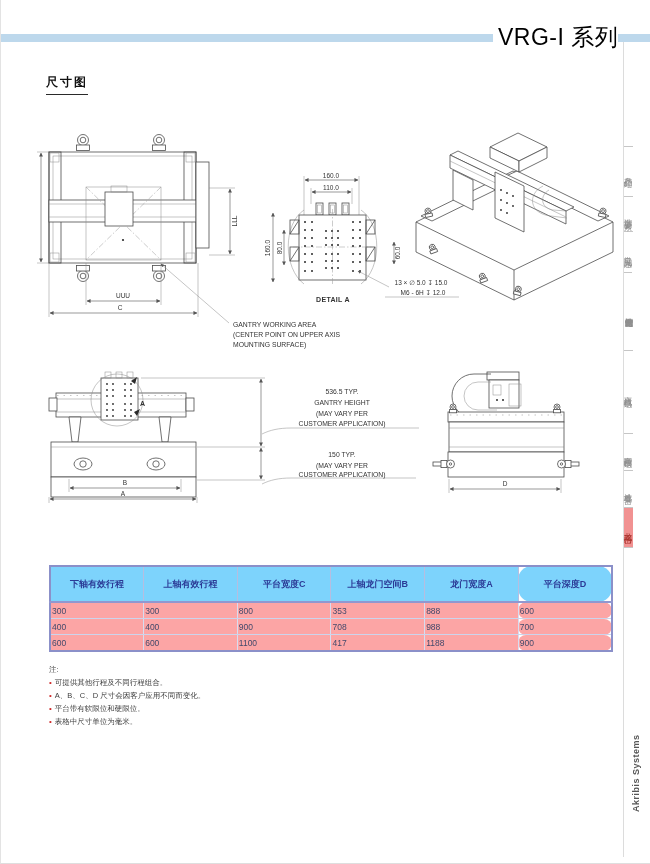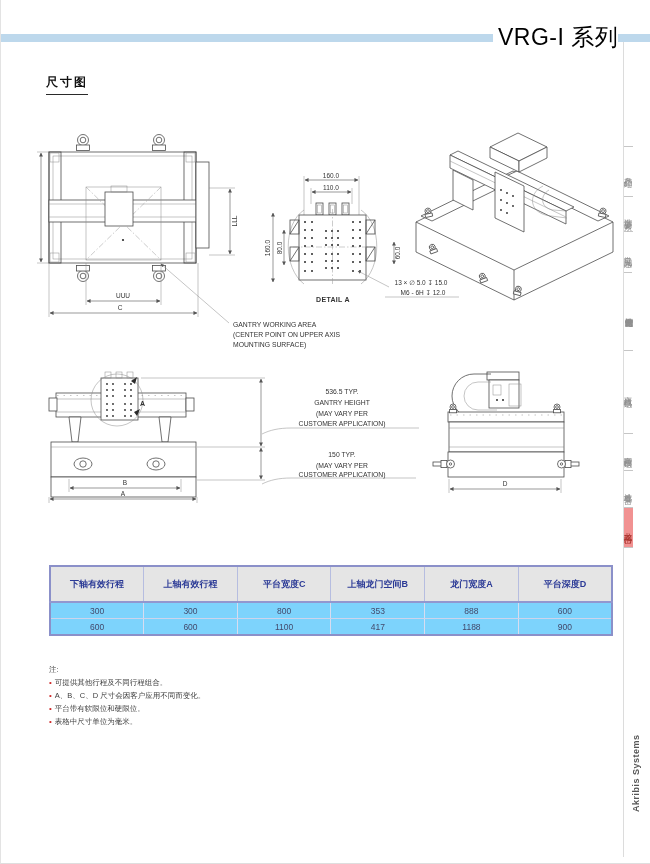--- a/index.html
+++ b/index.html
@@ -20,26 +20,26 @@
   .thin{stroke:#8a8a8a;stroke-width:.5;fill:none;}
   .dim{stroke:#555;stroke-width:.6;fill:none;}
   .cl{stroke:#999;stroke-width:.5;fill:none;stroke-dasharray:6 2 1.5 2;}
   .dtxt{font-size:6.5px;fill:#333;}
   .atxt{font-size:6.8px;fill:#3a3a3a;}
   .btxt{font-size:7px;font-weight:bold;fill:#222;}
   .dot{fill:#2b2b2b;}
   
   .spec-table{position:absolute;left:48px;top:565px;width:564px;border-collapse:collapse;
         table-layout:fixed;border:2px solid #8b90c9;}
-  .spec-table th{background:#e5e5e5;color:#2b3a96;font-weight:bold;font-size:9px;height:32px;
+  .spec-table th{background:#7dd3fc;color:#2b3a96;font-weight:bold;font-size:9px;height:32px;
         border-right:1px solid #b6bde0;border-bottom:2px solid #9297cf;}
-  .spec-table td{height:13px;text-align:center;font-size:8.5px;color:#43496b;background:#7dd3fc;
+  .spec-table td{height:13px;text-align:left;font-size:8.5px;color:#43496b;background:#fca5a5;
         border-right:1px solid #d7dcf0;border-bottom:1px solid #ccd4ec;}
   .spec-table tr:last-child td{border-bottom:none;}
-  .spec-table th:last-child,.spec-table td:last-child{border-right:none;}
+  .spec-table th:last-child,.spec-table td:last-child{border-right:none;border-radius:14px;}
   
   .notes{position:absolute;left:48px;top:663px;font-size:7.5px;color:#3d3d3d;line-height:13px;}
   .notes .bullet{color:#cf2a2a;margin-right:3px;font-size:8px;}
   
   .side-rule{position:absolute;left:622px;top:42px;width:1px;height:815px;background:#dcdcdc;}
   .sidebar{position:absolute;left:623px;top:146px;width:26px;}
   .side-tab{box-sizing:border-box;border-top:1px solid #c6c6c6;display:flex;align-items:center;
         justify-content:center;writing-mode:vertical-rl;font-size:8.5px;color:#8f8f8f;
         letter-spacing:1px;line-height:1;}
   .side-tab.long{font-size:8px;letter-spacing:0;}
@@ -350,20 +350,28 @@
     <tbody>
       <tr>
         <td>300</td>
         <td>300</td>
         <td>800</td>
         <td>353</td>
         <td>888</td>
         <td>600</td>
       </tr>
       <tr>
+        <td>400</td>
+        <td>400</td>
+        <td>900</td>
+        <td>708</td>
+        <td>988</td>
+        <td>700</td>
+      </tr>
+      <tr>
         <td>600</td>
         <td>600</td>
         <td>1100</td>
         <td>417</td>
         <td>1188</td>
         <td>900</td>
       </tr>
     </tbody>
   </table>
 

